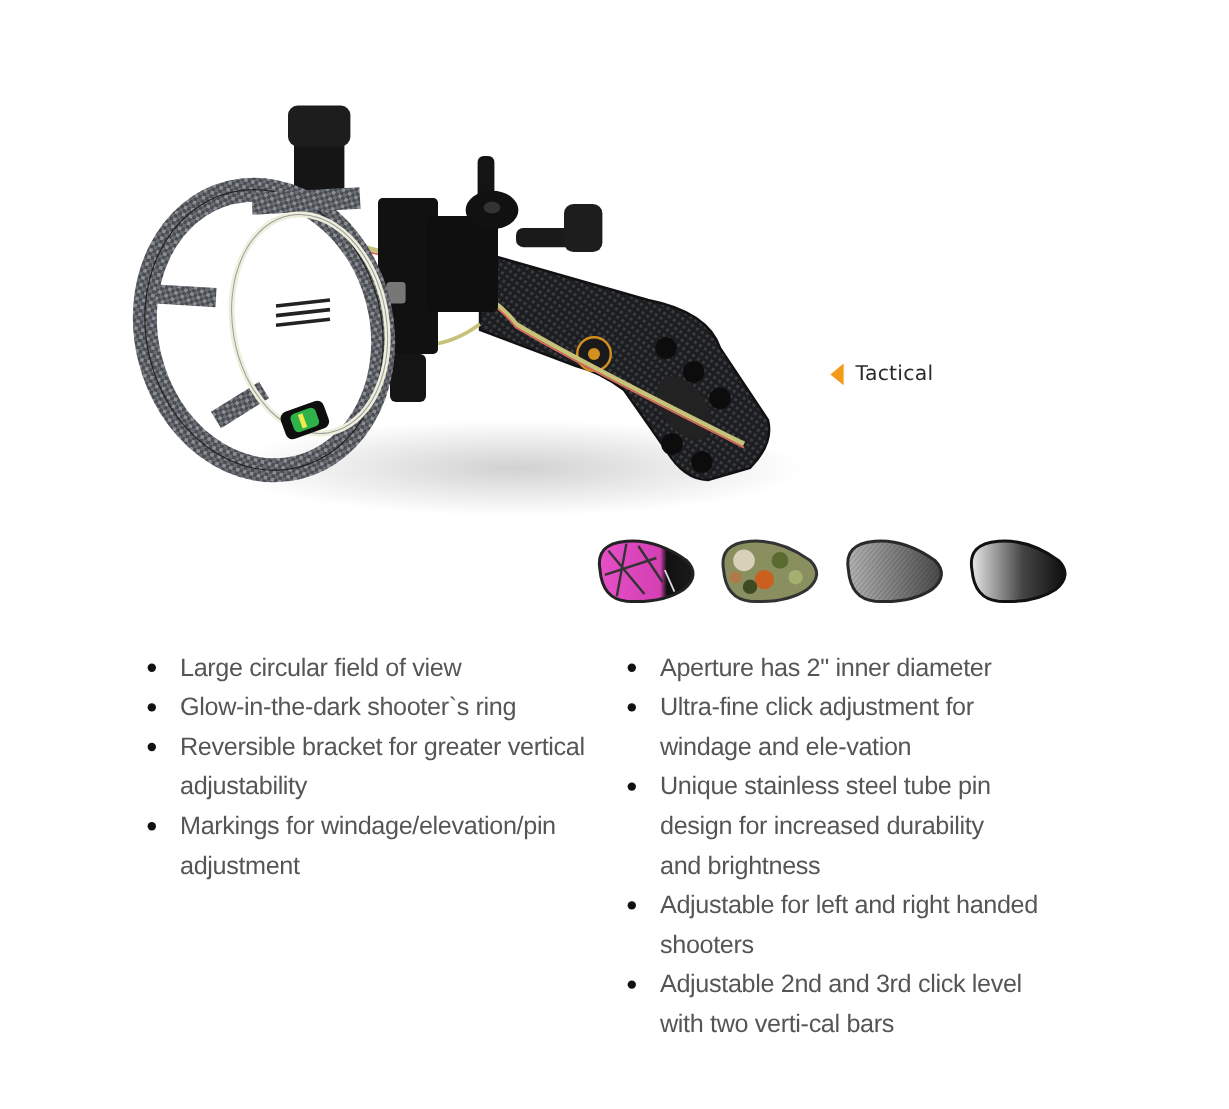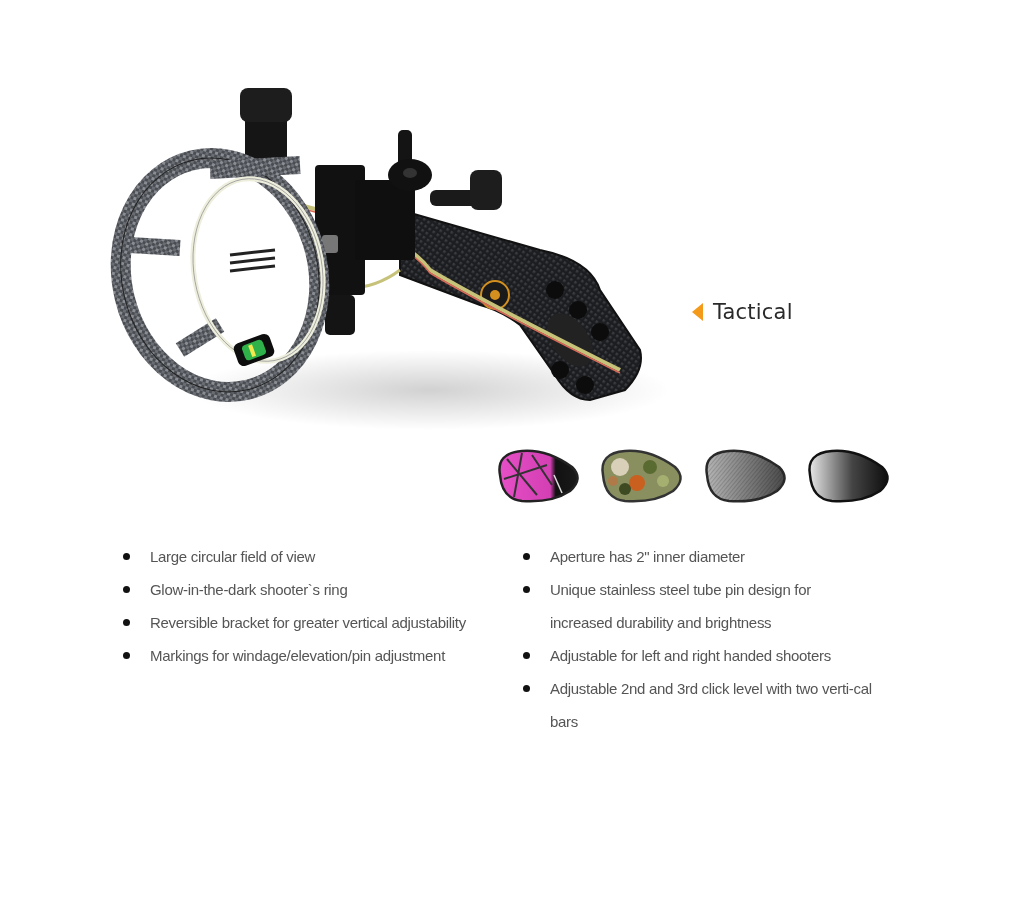--- a/index.html
+++ b/index.html
@@ -16,42 +16,42 @@
       display: flex; align-items: center; gap: 10px;
     }
     .variant-arrow {
       width: 0; height: 0;
       border-top: 9px solid transparent;
       border-bottom: 9px solid transparent;
       border-right: 11px solid #f39a1a;
     }
     .variant-text {
       font-family: "DejaVu Sans", sans-serif;
-      font-size: 21px; color: #2a2a2a; letter-spacing: 0.2px;
+      font-size: 17px; color: #2a2a2a; letter-spacing: 0.2px;
     }
 
     .swatches {
       position: absolute; left: 488px; top: 440px; width: 410px; height: 72px;
       display: flex; justify-content: space-between; align-items: center;
       padding: 0 4px;
     }
     .swatch { width: 92px; height: 62px; cursor: pointer; }
     .swatch svg { width: 100%; height: 100%; display: block; }
 
     .features {
       position: absolute; top: 540px;
       list-style: none;
     }
     .features.left { left: 120px; width: 390px; }
     .features.right { left: 520px; width: 390px; }
     .features li {
       position: relative;
       padding-left: 30px;
       font-family: "Liberation Sans", sans-serif;
-      font-size: 15px;
+      font-size: 21px;
       line-height: 33px;
       color: #555555;
       letter-spacing: -0.3px;
     }
     .features li::before {
       content: "";
       position: absolute; left: 3px; top: 13px;
       width: 7px; height: 7px; border-radius: 50%;
       background: #111111;
     }
@@ -193,16 +193,17 @@
 
 <ul class="features left">
   <li>Large circular field of view</li>
   <li>Glow-in-the-dark shooter`s ring</li>
   <li>Reversible bracket for greater vertical adjustability</li>
   <li>Markings for windage/elevation/pin adjustment</li>
 </ul>
 
 <ul class="features right">
   <li>Aperture has 2" inner diameter</li>
+  <li style="padding-right:20px;">Ultra-fine click adjustment for windage and ele-vation</li>
   <li style="padding-right:60px;">Unique stainless steel tube pin design for increased durability and brightness</li>
   <li>Adjustable for left and right handed shooters</li>
   <li style="padding-right:20px;">Adjustable 2nd and 3rd click level with two verti-cal bars</li>
 </ul>
 
 </body></html>

